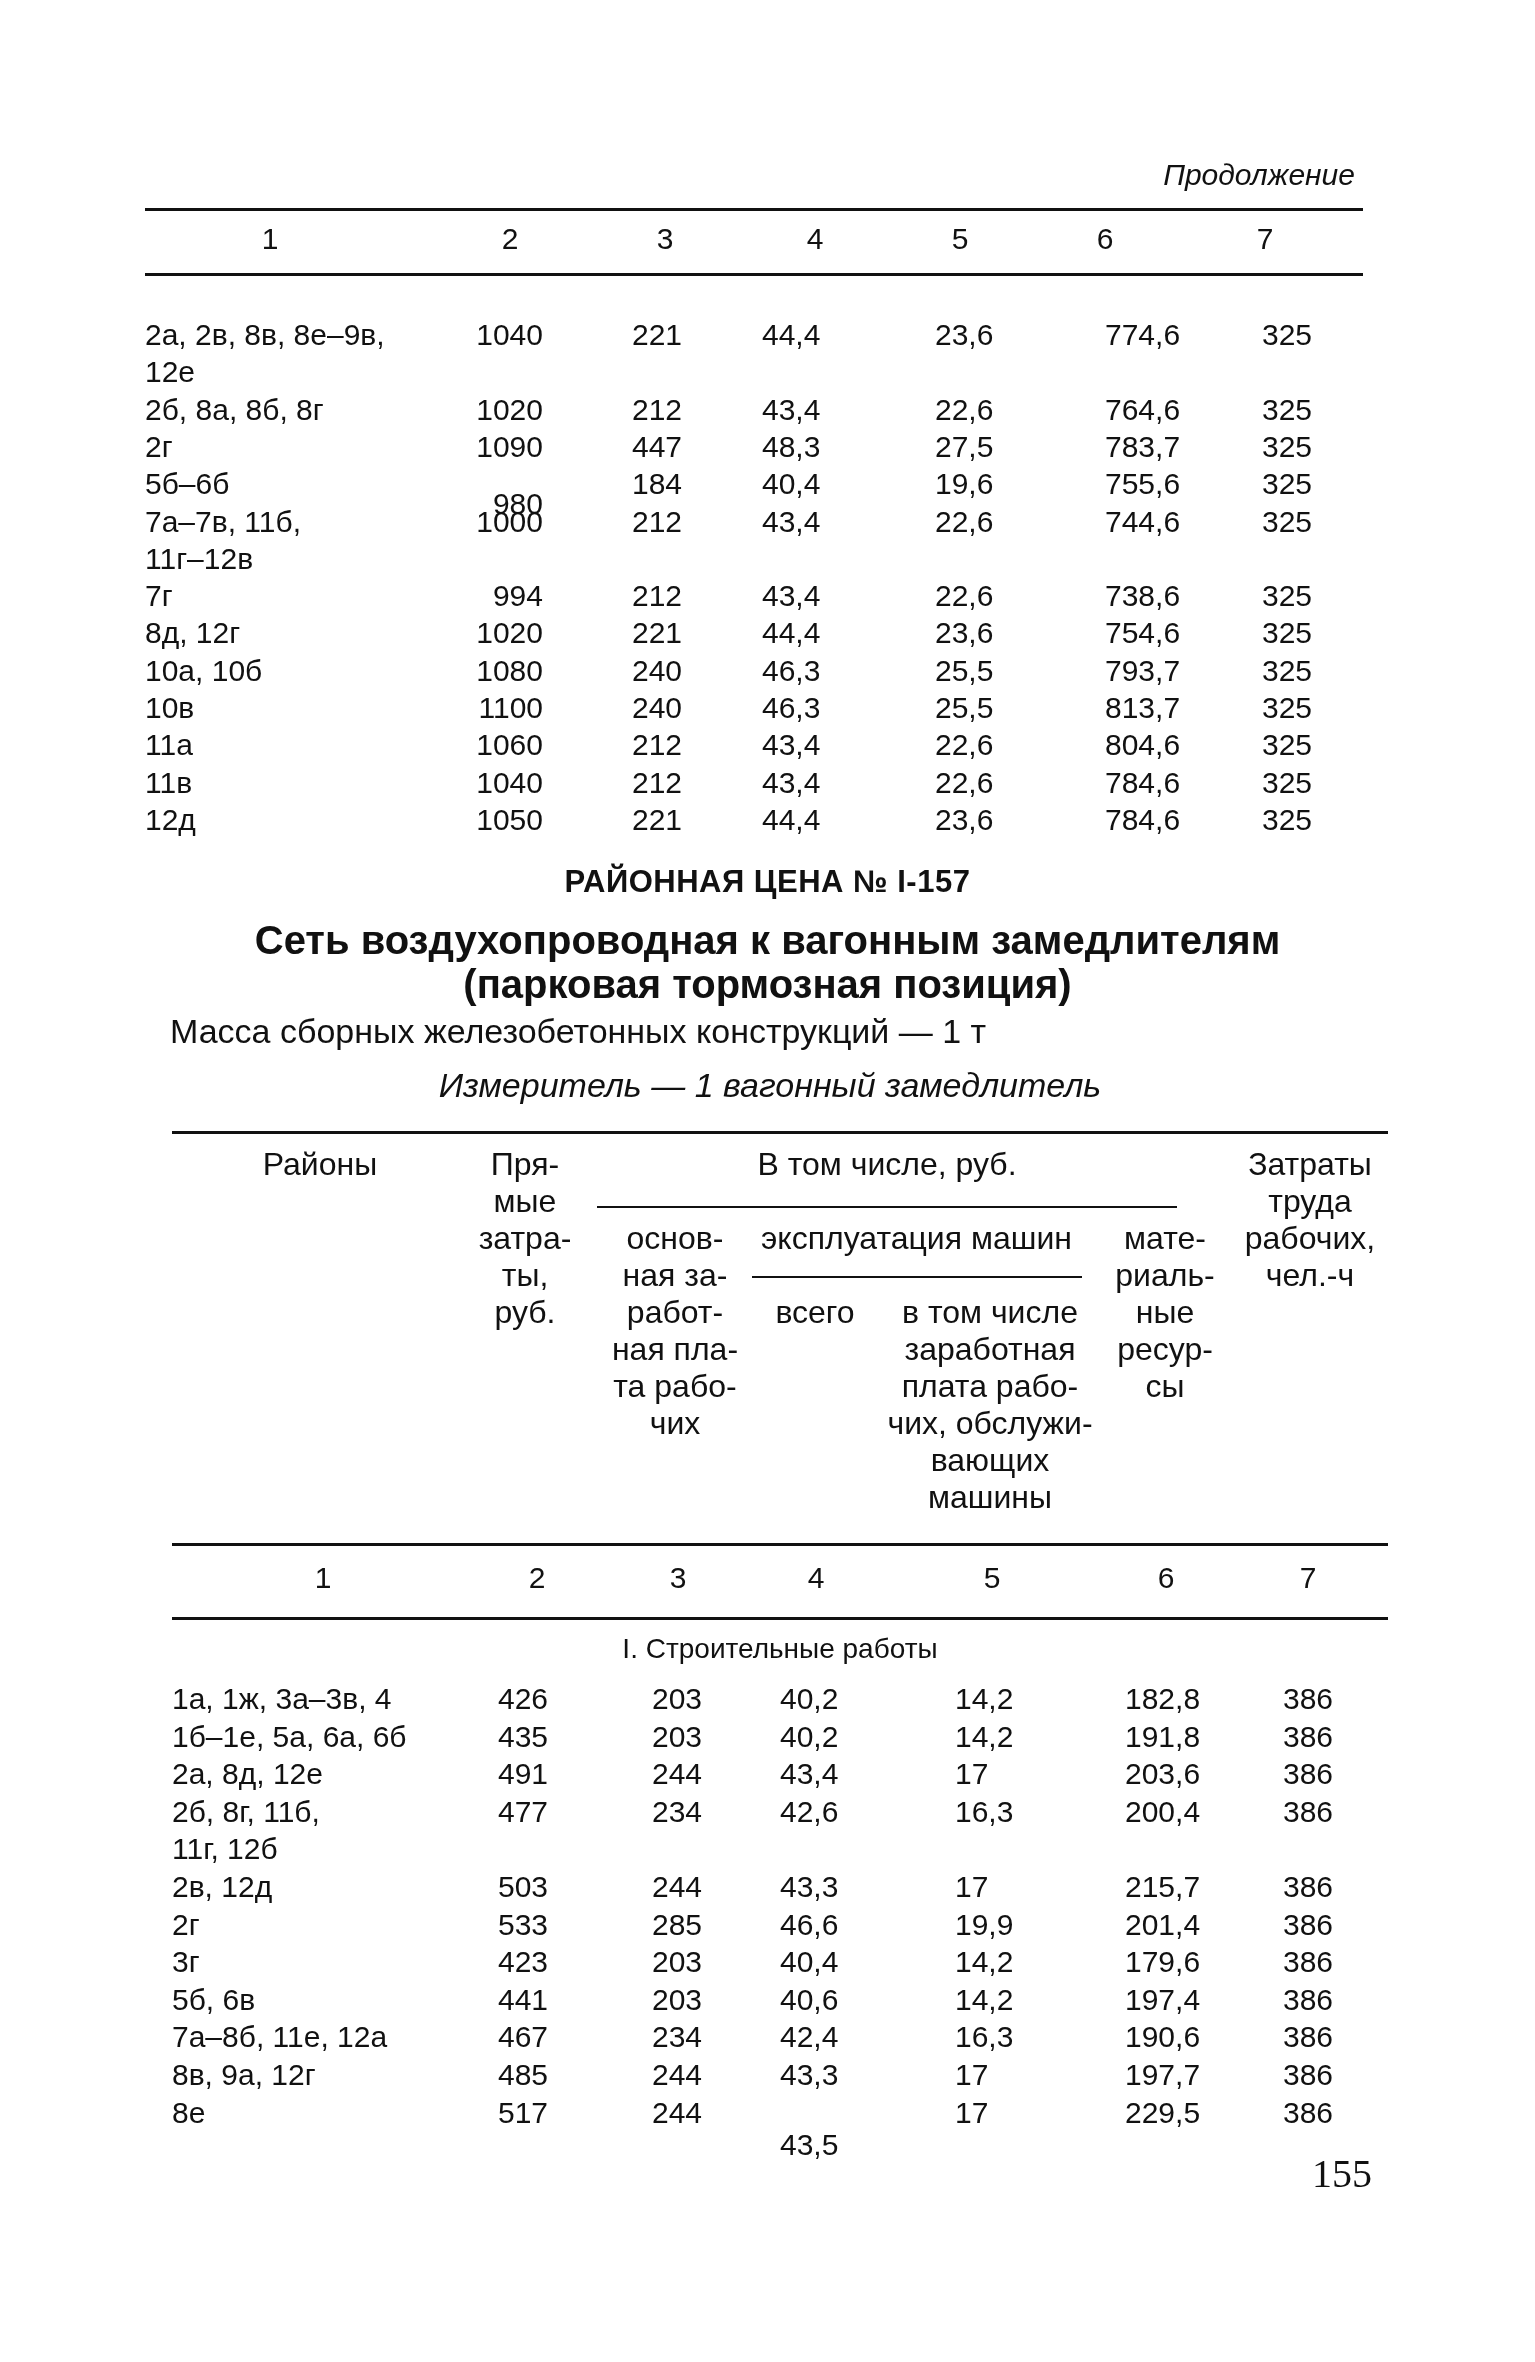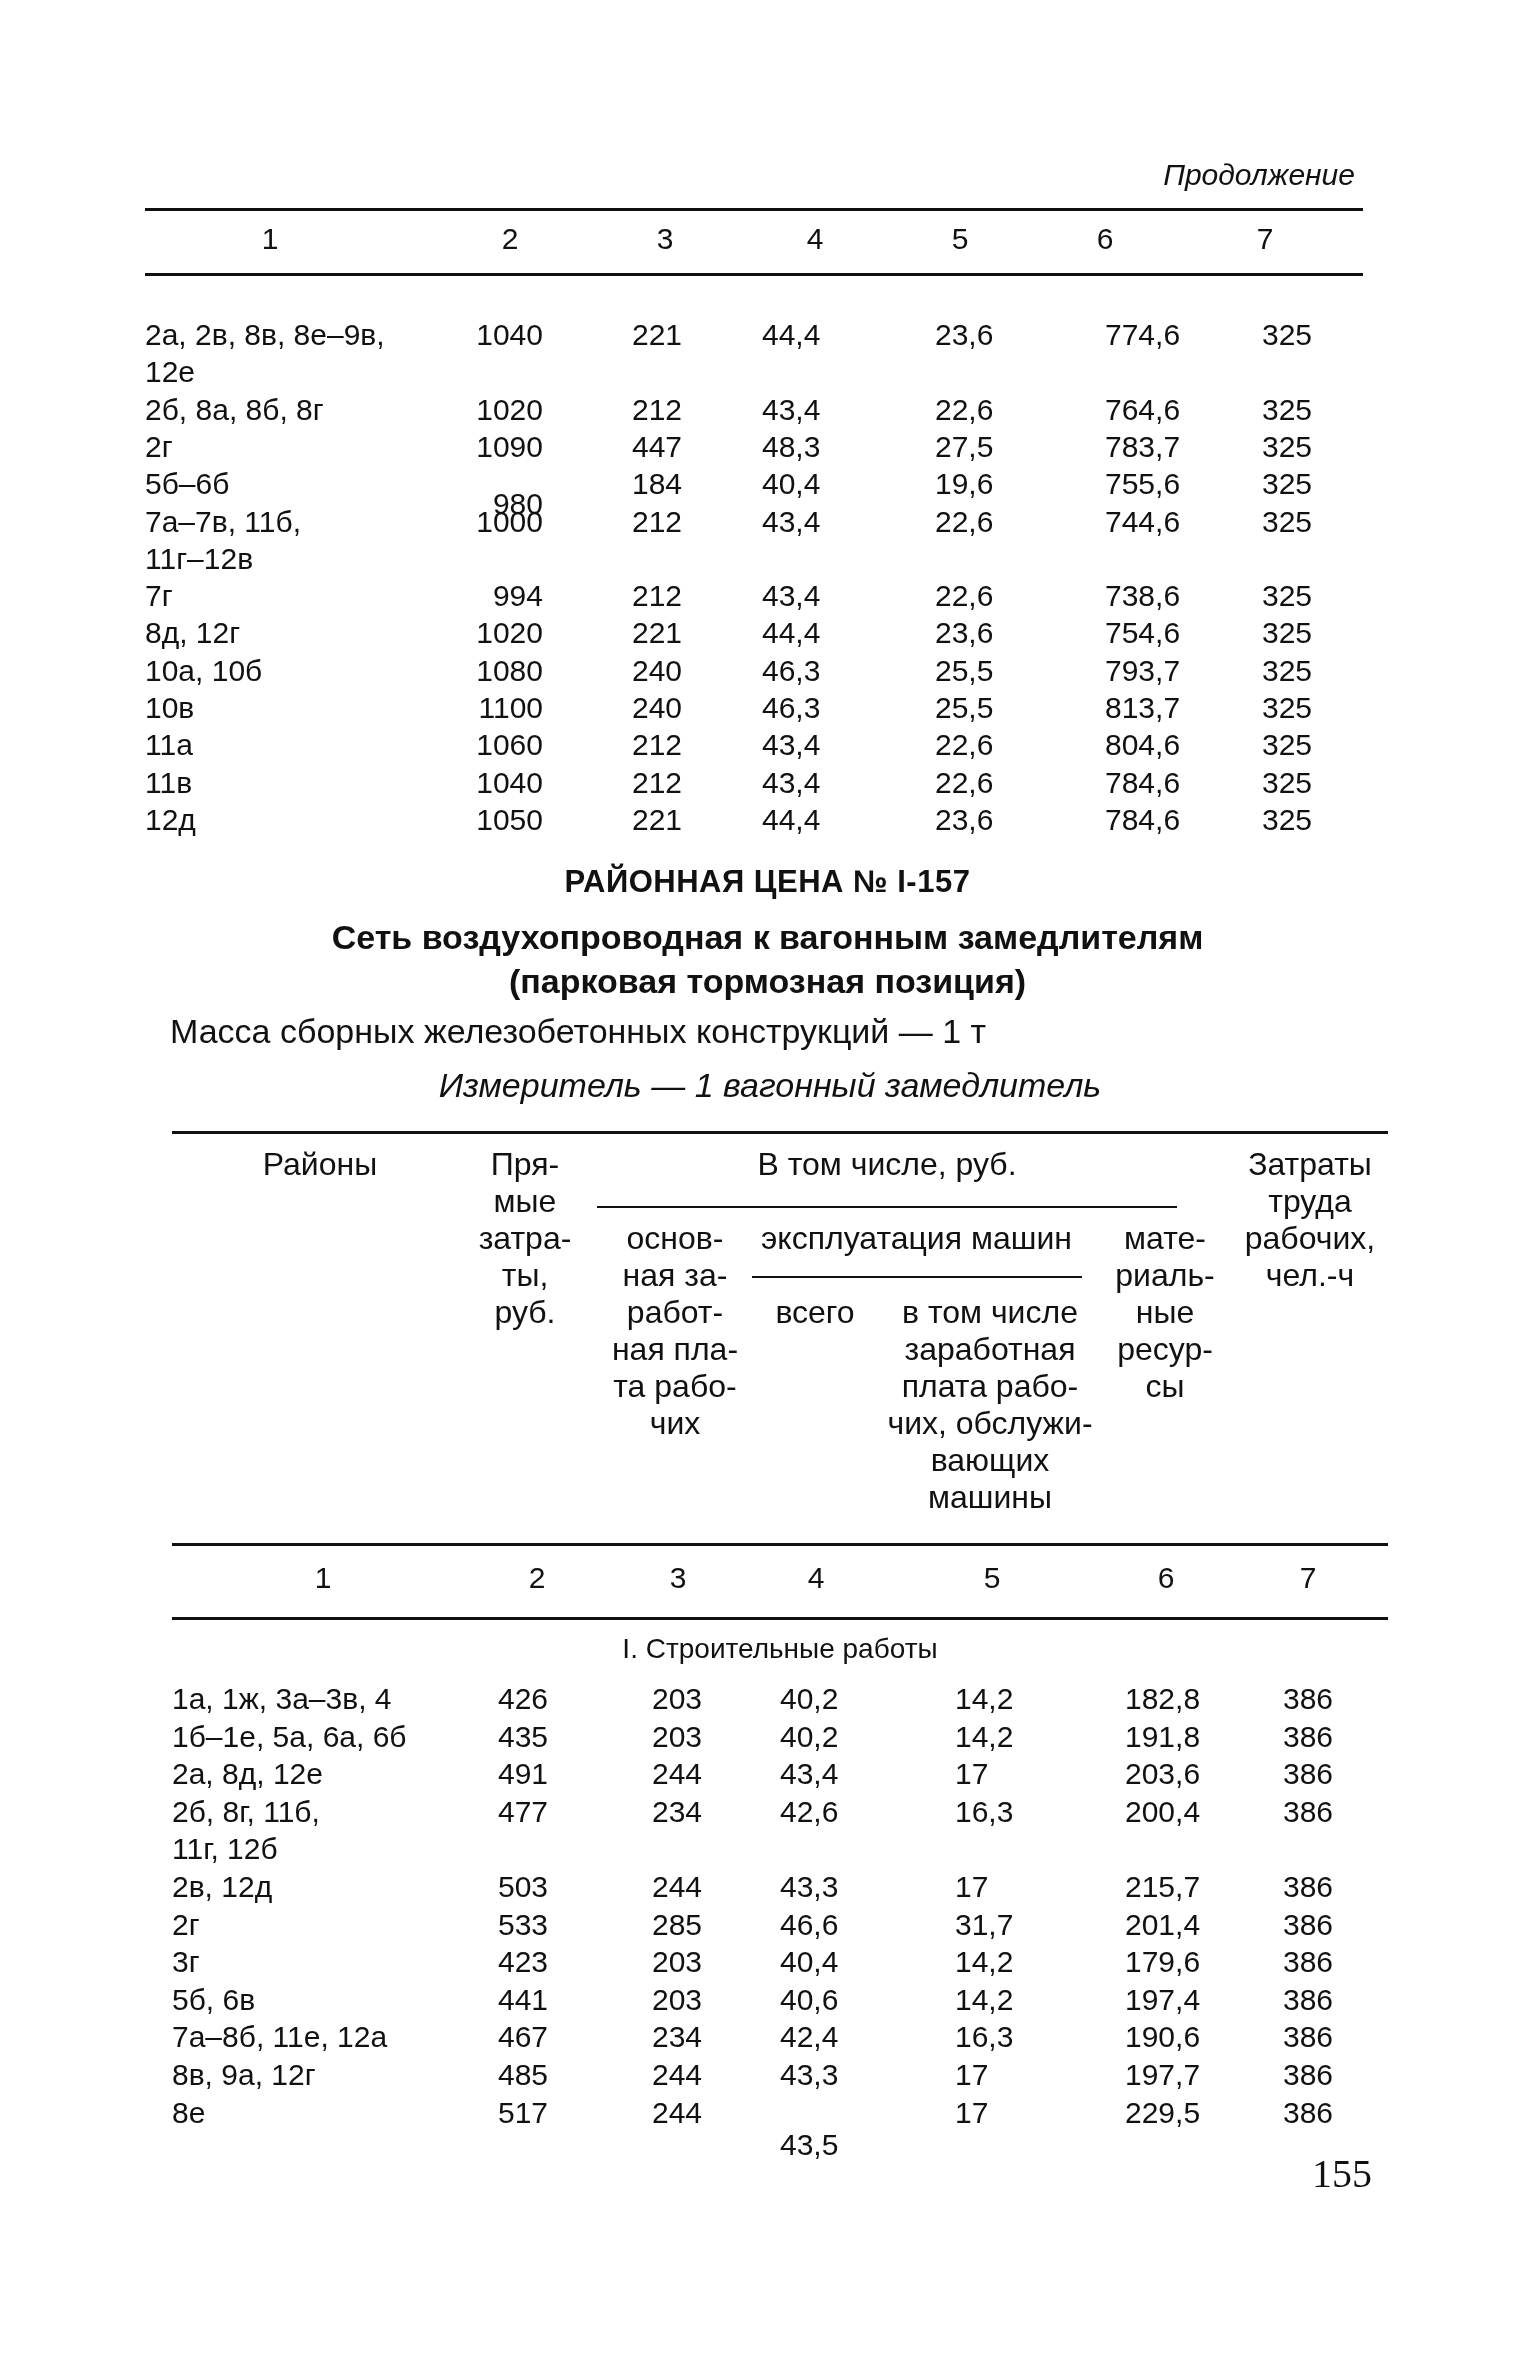--- a/index.html
+++ b/index.html
@@ -5,21 +5,21 @@
   html, body { margin:0; padding:0; background:#ffffff; }
   body { width:1535px; height:2362px; position:relative; overflow:hidden;
          font-family:"Liberation Sans", "DejaVu Sans", sans-serif; color:#111; }
   .abs { position:absolute; white-space:nowrap; }
   .rule { position:absolute; height:3px; background:#111; }
   .rule.thin { height:2px; }
   .cont-label { font-style:italic; font-size:30px; }
   .t1 { font-size:30px; line-height:37px; }
   .hdrnum { font-size:30px; }
   .title1 { font-weight:bold; font-size:31px; letter-spacing:0.5px; }
-  .title2 { font-weight:bold; font-size:34px; }
+  .title2 { font-weight:bold; font-size:40px; }
   .sub { font-size:34px; }
   .meas { font-style:italic; font-size:34px; }
   .h2 { font-size:32px; line-height:37px; text-align:center; }
   .h2 .ln { display:block; }
   .t2 { font-size:30px; line-height:37.5px; }
   .pagenum { font-family:"Liberation Serif", "DejaVu Serif", serif; font-size:40px; }
   .r { text-align:right; }
   .c { text-align:center; }
 </style>
 </head>
@@ -267,21 +267,21 @@
         <div class="abs t2" style="left: 780px; top: 1868px;">43,3</div>
         <div class="abs t2" style="left: 955px; top: 1868px;">17</div>
         <div class="abs t2" style="left: 1125px; top: 1868px;">215,7</div>
         <div class="abs t2" style="left: 1283px; top: 1868px;">386</div>
       </div>
       <div>
         <div class="abs t2" style="left: 172px; top: 1905.6px;">2г</div>
         <div class="abs t2" style="left: 498px; top: 1905.6px;">533</div>
         <div class="abs t2" style="left: 652px; top: 1905.6px;">285</div>
         <div class="abs t2" style="left: 780px; top: 1905.6px;">46,6</div>
-        <div class="abs t2" style="left: 955px; top: 1905.6px;">31,7</div>
+        <div class="abs t2" style="left: 955px; top: 1905.6px;">19,9</div>
         <div class="abs t2" style="left: 1125px; top: 1905.6px;">201,4</div>
         <div class="abs t2" style="left: 1283px; top: 1905.6px;">386</div>
       </div>
       <div>
         <div class="abs t2" style="left: 172px; top: 1943.2px;">3г</div>
         <div class="abs t2" style="left: 498px; top: 1943.2px;">423</div>
         <div class="abs t2" style="left: 652px; top: 1943.2px;">203</div>
         <div class="abs t2" style="left: 780px; top: 1943.2px;">40,4</div>
         <div class="abs t2" style="left: 955px; top: 1943.2px;">14,2</div>
         <div class="abs t2" style="left: 1125px; top: 1943.2px;">179,6</div>

